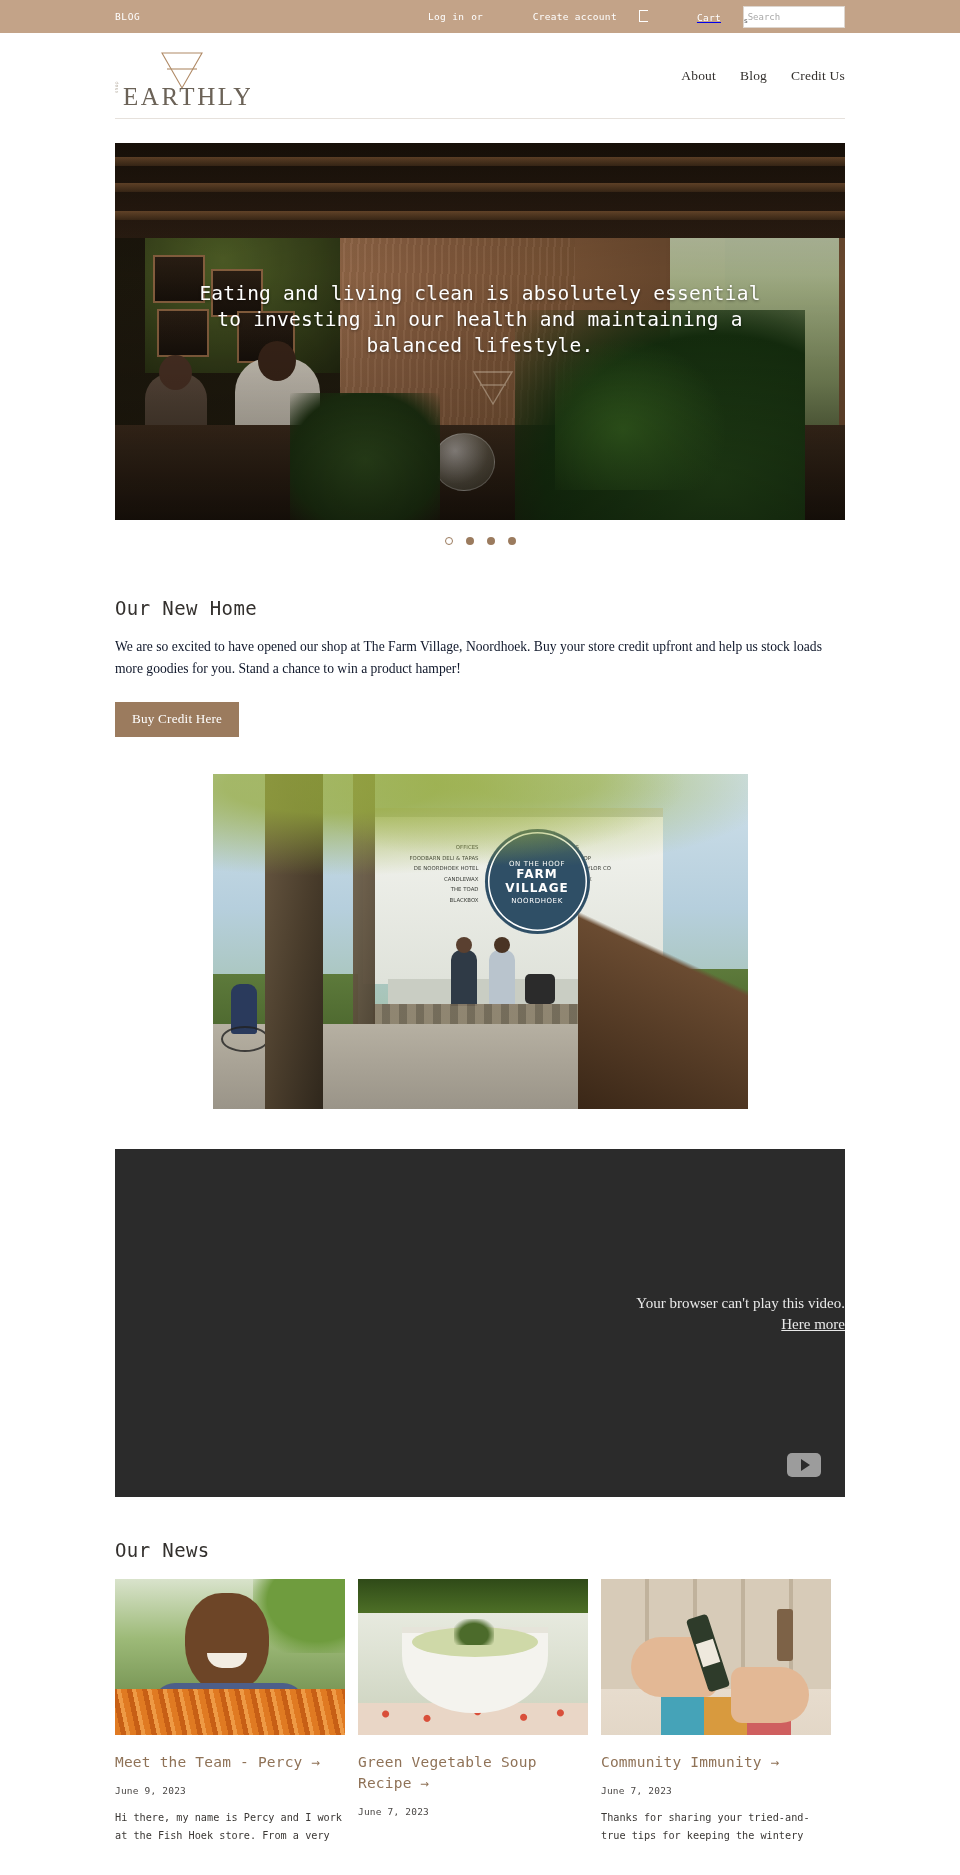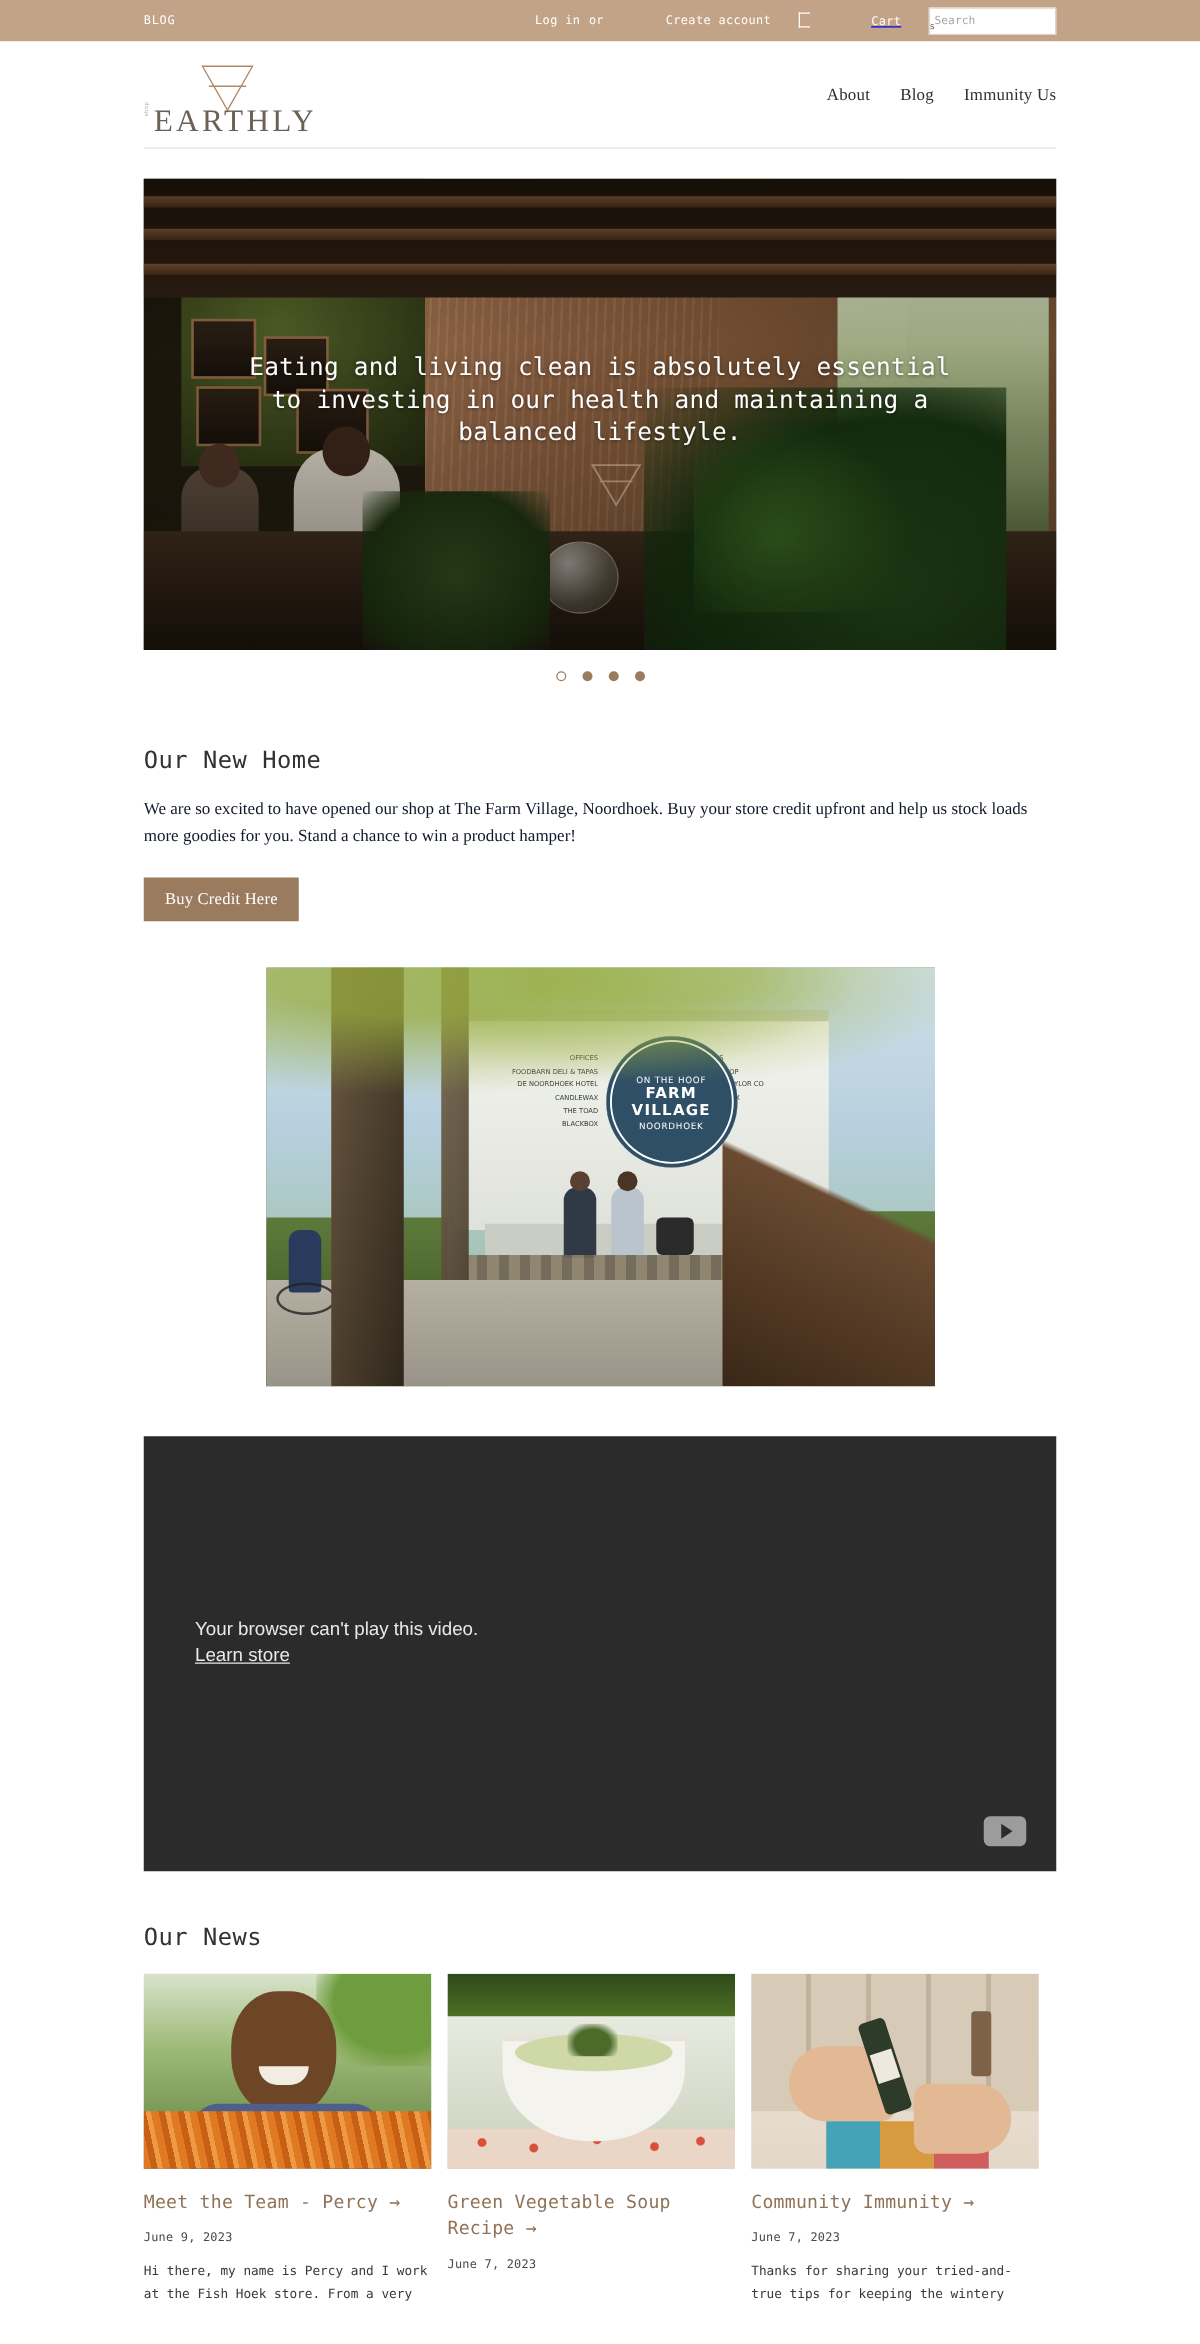--- a/index.html
+++ b/index.html
@@ -381,22 +381,22 @@
   .video {
     position: relative;
     width: 730px;
     height: 348px;
     background: #2b2b2b;
   }
   .video-msg {
     position: absolute;
     left: 0; right: 0;
     top: 146px;
-    text-align: left;
-    font-family: Liberation Sans, sans-serif;
+    text-align: right;
+    font-family: Liberation Serif, serif;
     font-size: 15px;
     color: #e9e9e9;
     padding-left: 41px;
   }
   .video-msg a {
     display: inline-block;
     margin-top: 4px;
     color: #e9e9e9;
     text-decoration: underline;
     font-size: 15px;
@@ -527,21 +527,21 @@
       <polygon points="47,8 87,8 67,43" fill="none" stroke="#b08a66" stroke-width="1.1"></polygon>
       <line x1="52" y1="24" x2="82" y2="24" stroke="#b08a66" stroke-width="1.1"></line>
       <text x="4" y="35" font-family="DejaVu Sans, sans-serif" font-size="4.4" fill="#b5ac9f" transform="rotate(-90 10 42)" letter-spacing="0.3">shop</text>
       <text x="8" y="60" font-family="Liberation Serif, serif" font-size="25" fill="#6b6257" letter-spacing="2.6">EARTHLY</text>
     </svg>
   </a>
 
   <nav class="mainnav">
     <a href="#">About</a>
     <a href="#">Blog</a>
-    <a href="#">Immunity Us</a>
+    <a href="#">Credit Us</a>
   </nav>
 </div>
 
 <div class="hero-zone">
   <div class="hero">
     <div class="hero-photo">
       <div class="hp-wallL"></div>
       <div class="hp-greenwall"></div>
       <div class="hp-wood">
           <div class="hp-wood-grain"></div>
@@ -618,21 +618,21 @@
     <div class="fp-trunk"></div>
     <div class="fp-branch"></div>
     <div class="fp-darkcone"></div>
   </div>
 </div>
 
 <div class="section video-block">
   <div class="video">
     <div class="video-msg">
       <span>Your browser can't play this video.</span><br>
-      <a href="#">Learn store</a>
+      <a href="#">Here more</a>
     </div>
     <div class="yt-play">
         <i></i>
       </div>
   </div>
 </div>
 
 <div class="section news-title-wrap">
   <h2 class="sec-title">Our News</h2>
 

